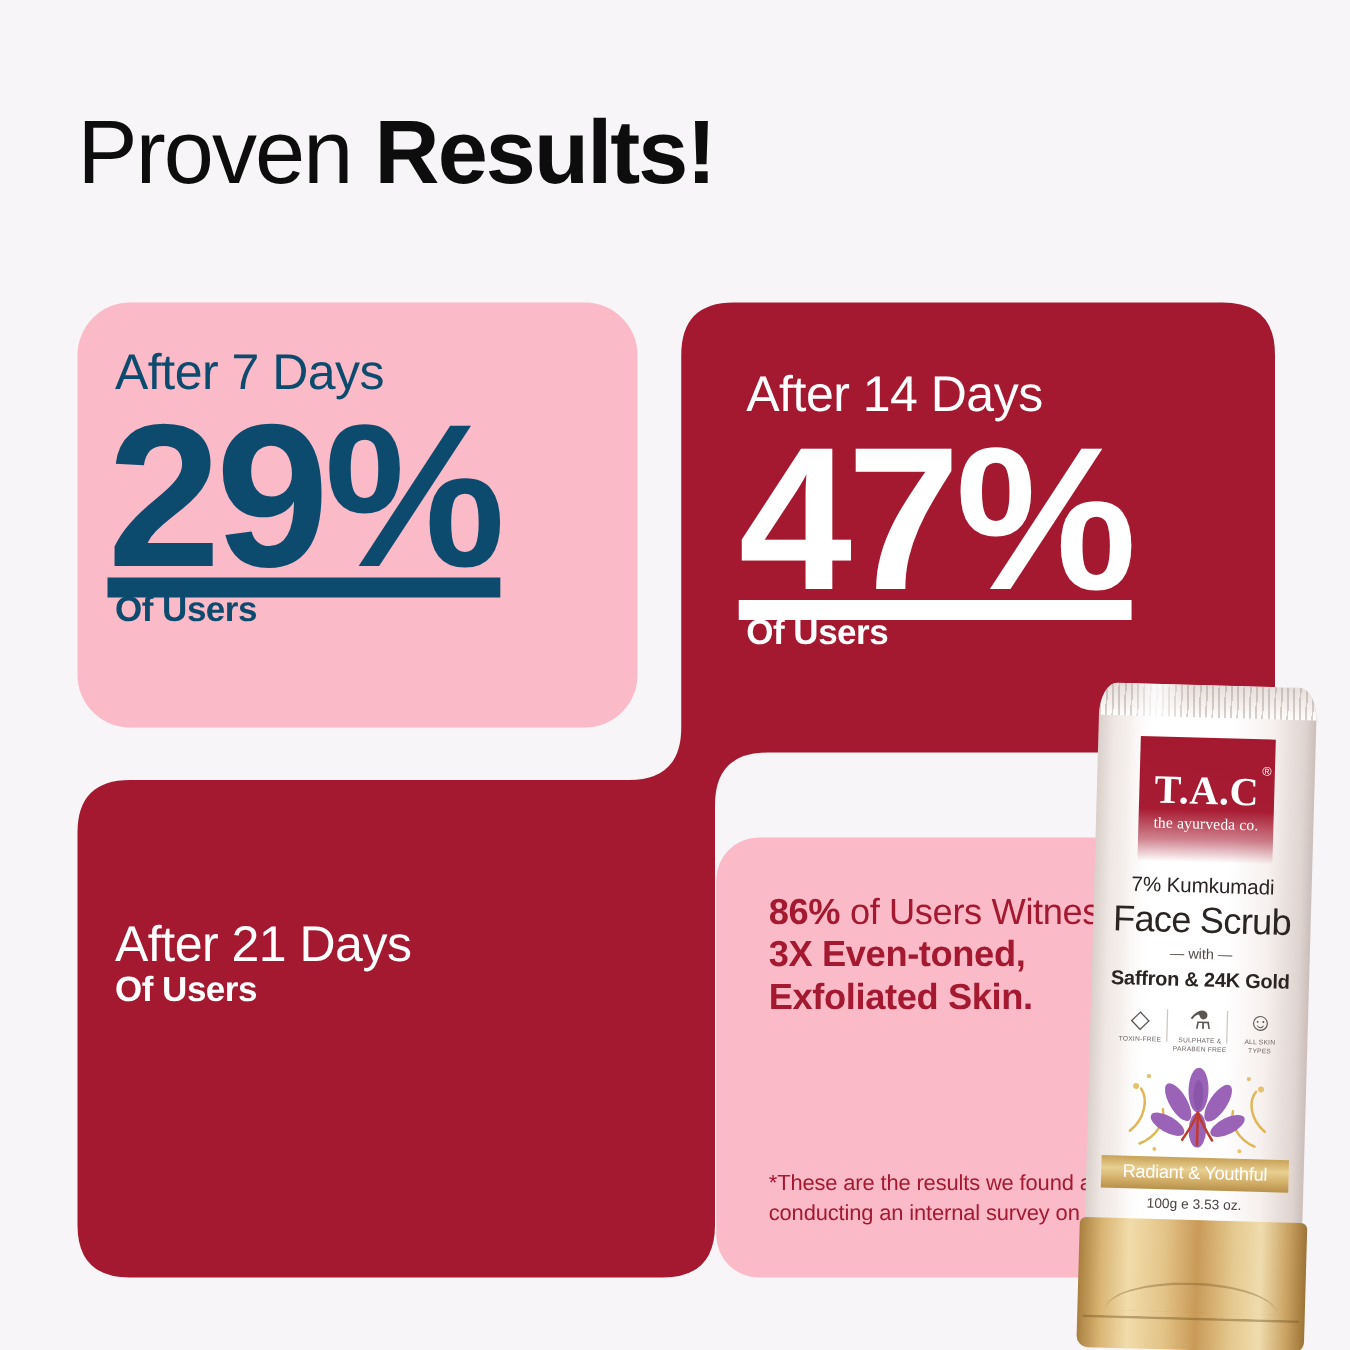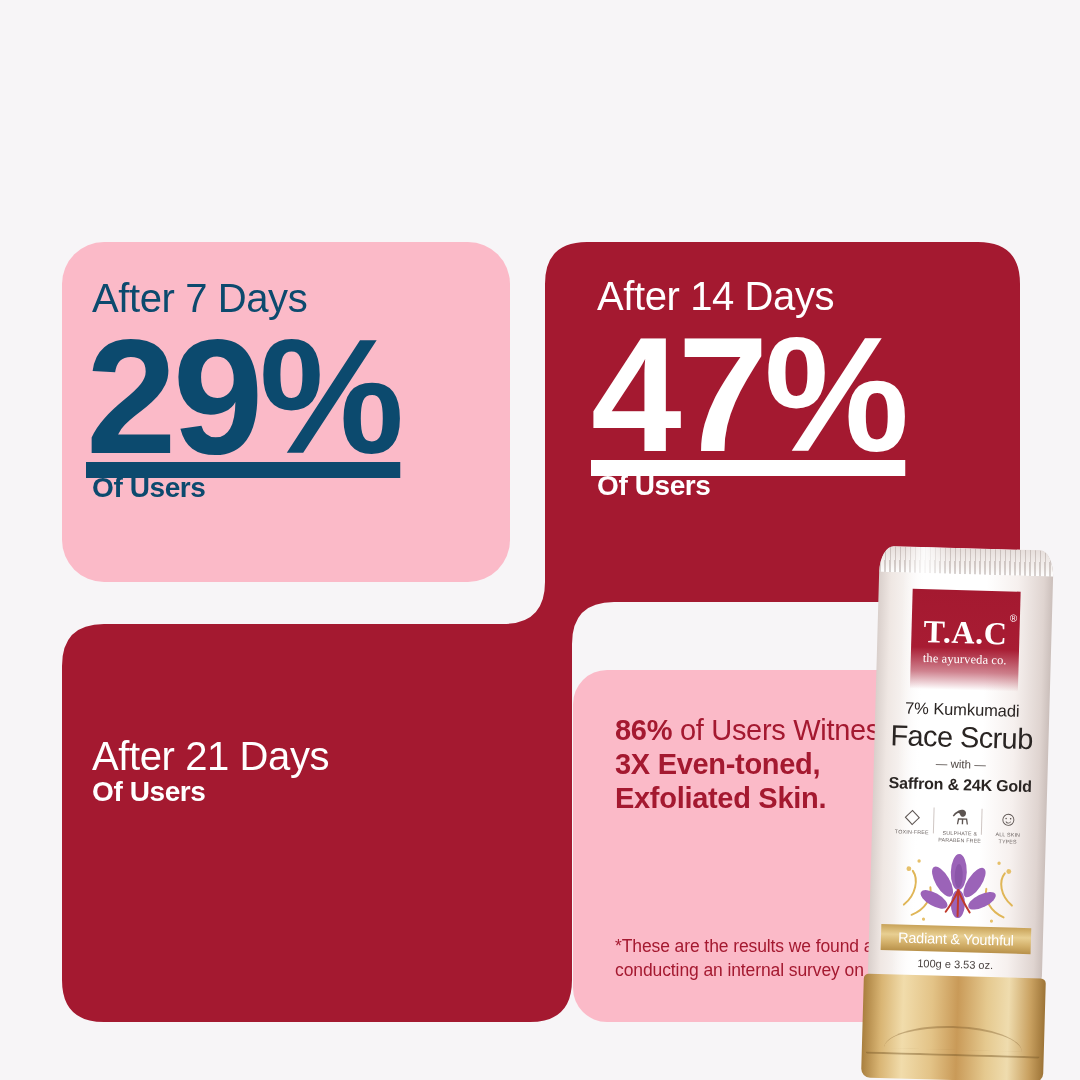--- a/index.html
+++ b/index.html
@@ -75,21 +75,21 @@
     font-weight: 700;
     line-height: 1;
     letter-spacing: -0.4px;
     white-space: nowrap;
     margin-top: 2px;
   }
   .stat.dark { color: #0c4a6e; }
   .stat.light { color: #ffffff; }
 
   .stat-1 { left: 92px;  top: 278px; }
-  .stat-2 { left: 597px; top: 276px; }
+  .stat-2 { left: 597px; top: 296px; }
   .stat-3 { left: 92px;  top: 688px; margin-top: 48px; }
 
   
   .card-info {
     position: absolute;
     left: 573px;
     top: 670px;
     width: 390px;
     height: 352px;
     background: #fbbac8;
@@ -272,20 +272,23 @@
     height: 24px;
     border-top: 2.5px solid rgba(120,88,40,.38);
     border-radius: 50% 50% 0 0 / 100% 100% 0 0;
   }
 </style>
 </head>
 <body>
 
 <div class="poster">
 
+  <div class="heading">
+    <span class="light">Proven </span><span class="heavy">Results!</span>
+  </div>
 
   <div class="card-pink-tl"></div>
 
   <svg class="red-blob" viewBox="0 0 1080 1080" aria-hidden="true">
     <path fill="#a41930" d="
       M 587,242
       L 978,242
       Q 1020,242 1020,284
       L 1020,560
       Q 1020,602 978,602

